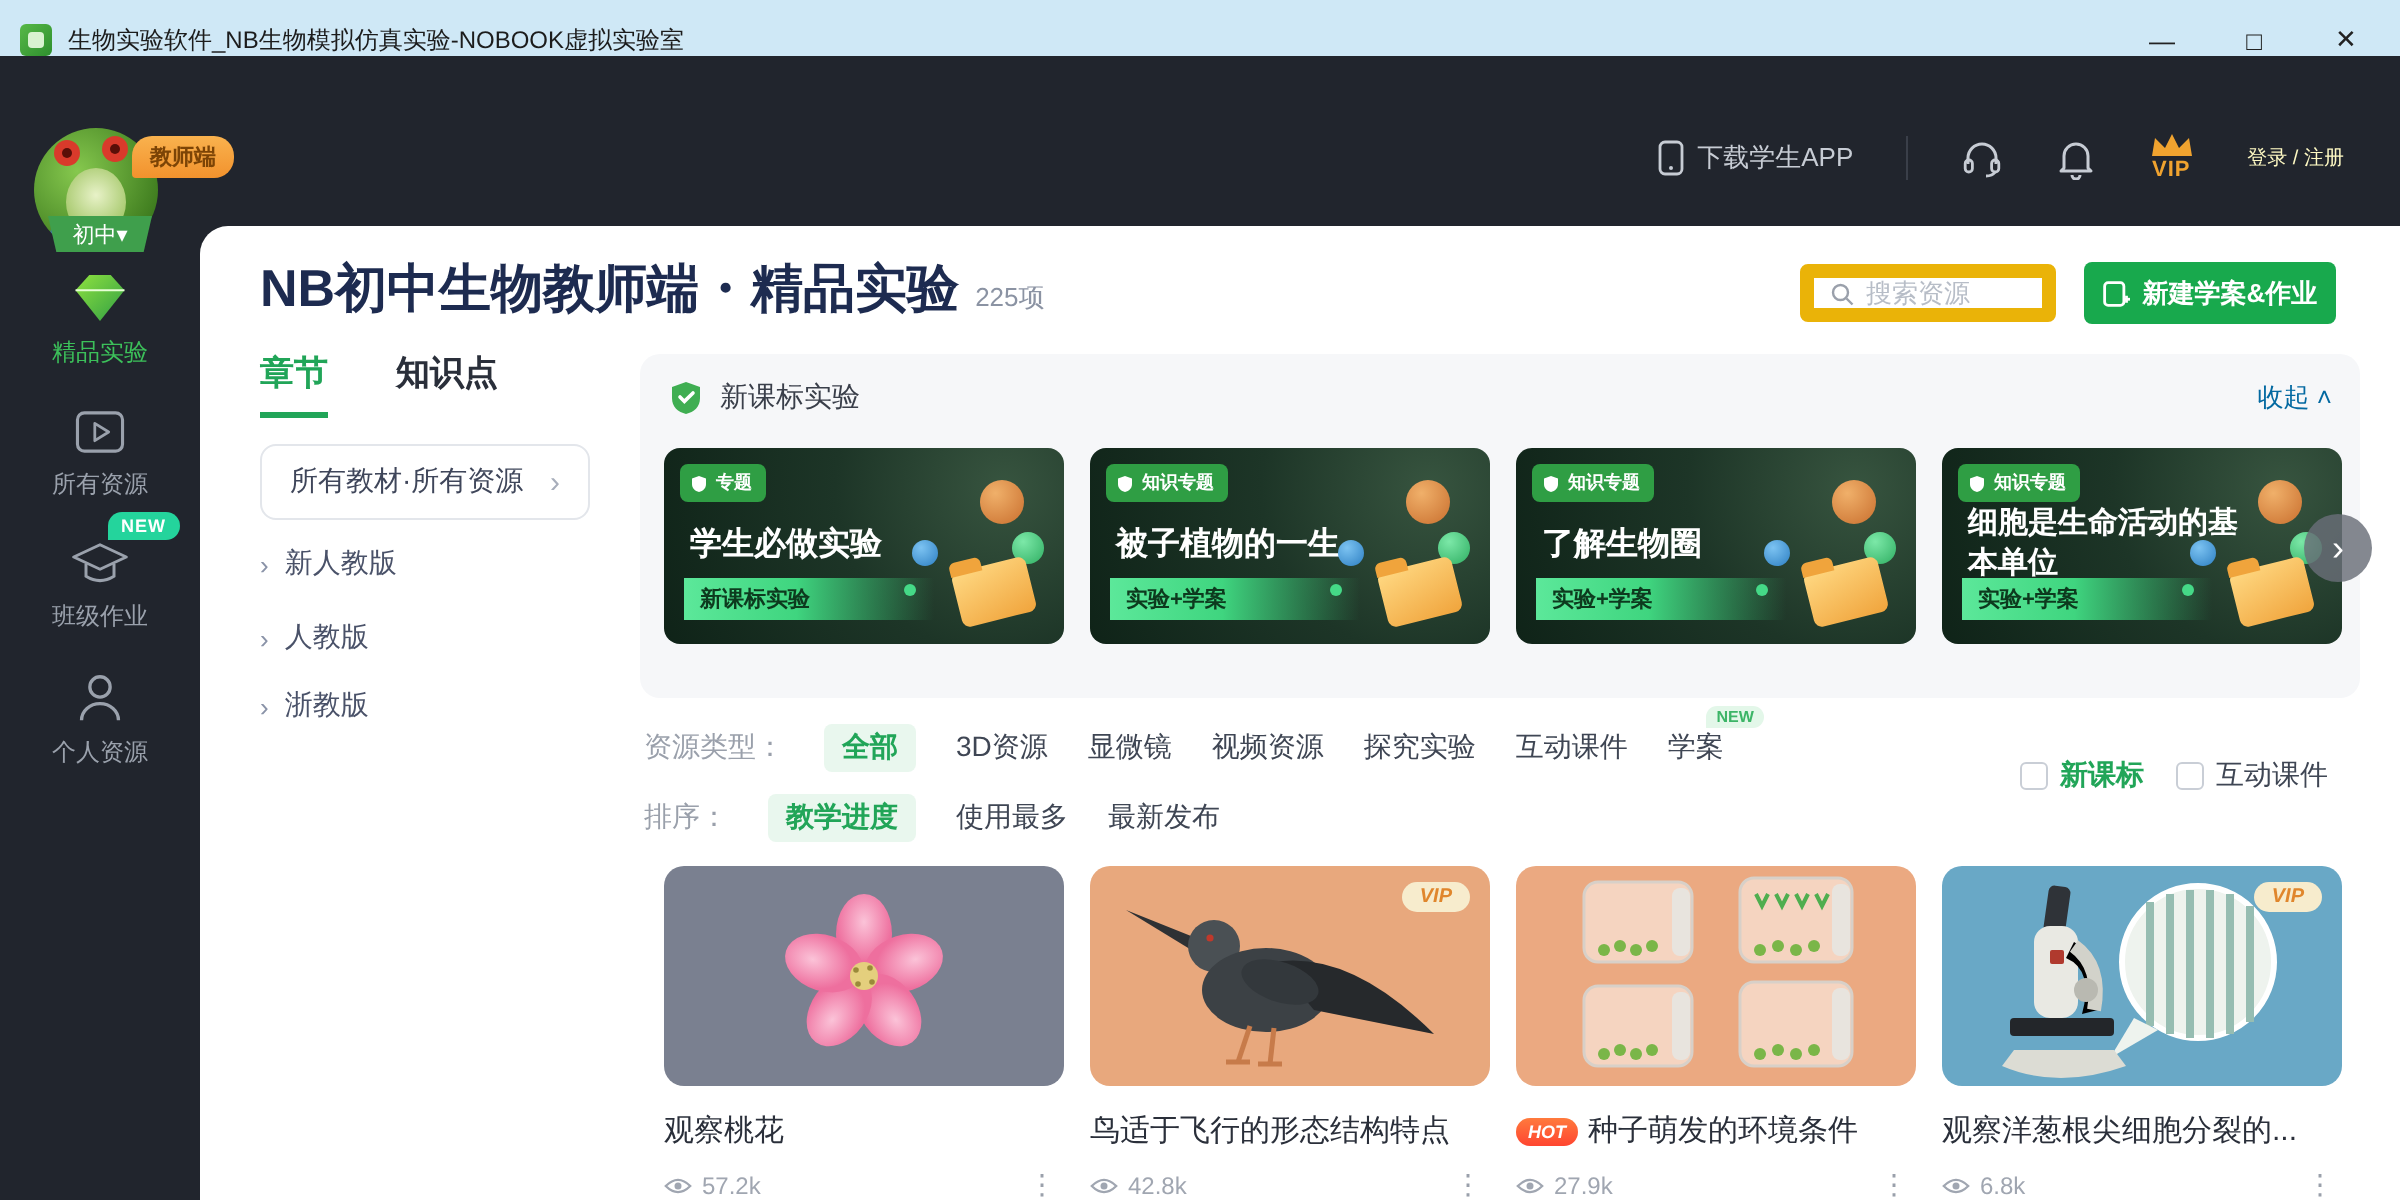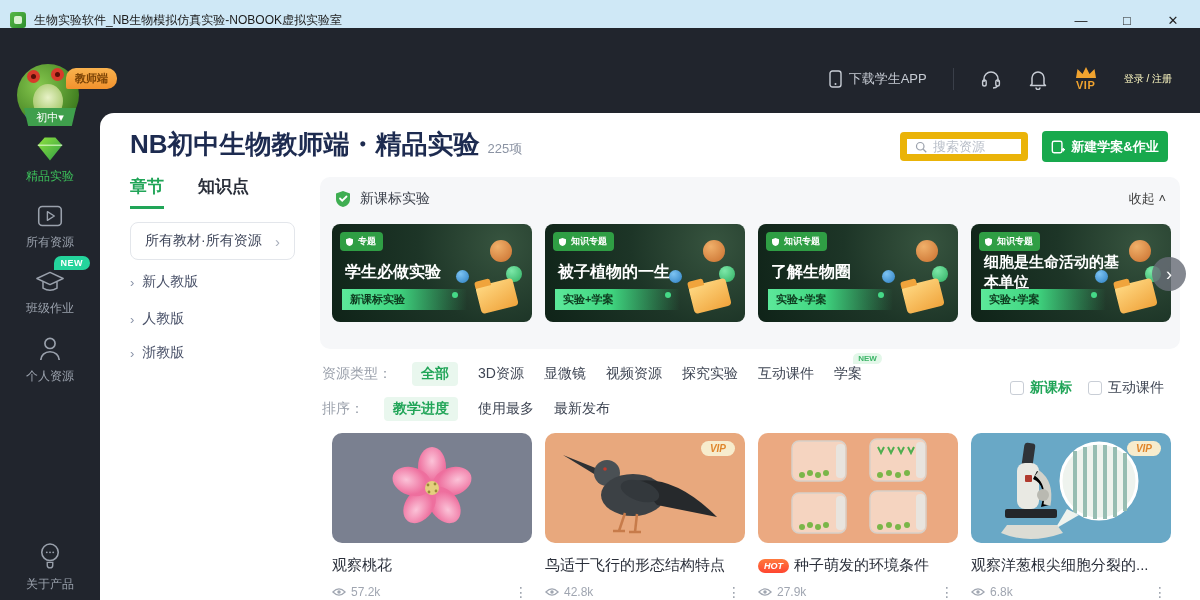--- a/index.html
+++ b/index.html
@@ -59,21 +59,21 @@
   .bookfilter { position:absolute; left:30px; top:109px; width:165px; height:38px; border:1px solid #e3e6eb; border-radius:8px; display:flex; align-items:center; justify-content:space-between; padding:0 14px; cursor:pointer; }
   .bookfilter .txt { font-size:14px; color:#3f465a; }
   .chev { color:#a8aebb; font-size:15px; }
   .tree-item { position:absolute; left:30px; display:flex; align-items:center; gap:8px; font-size:14px; color:#4a5269; cursor:pointer; }
   .tree-item .chev { color:#8a93a8; font-size:13px; }
 
   
   .banner { position:absolute; left:220px; top:64px; width:860px; height:172px; background:#f6f7f9; border-radius:10px; }
   .banner-head { position:absolute; left:14px; top:13px; right:14px; display:flex; align-items:center; }
   .banner-head .btitle { font-size:14px; color:#3a3f4a; margin-left:8px; }
-  .collapse { margin-left:auto; font-size:13px; color:#404040; cursor:pointer; }
+  .collapse { margin-left:auto; font-size:13px; color:#0369a1; cursor:pointer; }
   .pcards { position:absolute; left:12px; top:47px; display:flex; gap:13px; }
   .pcard { position:relative; width:200px; height:98px; border-radius:8px; overflow:hidden; cursor:pointer;
            background:radial-gradient(circle at 85% 20%, #37543f 0%, #1d3527 45%, #0f2318 100%); }
   .pbadge { position:absolute; left:8px; top:8px; background:#2f9e44; color:#fff; font-size:9px; font-weight:bold; padding:3px 7px 3px 5px; border-radius:4px; display:flex; align-items:center; gap:4px; }
   .ptitle { position:absolute; left:13px; top:38px; color:#fff; font-size:16px; font-weight:bold; }
   .pcard.twoline .ptitle { top:28px; font-size:15px; width:140px; line-height:1.3; }
   .ptag { position:absolute; left:10px; bottom:12px; width:125px; padding:3px 8px; font-size:11px; font-weight:bold; color:#0d3a1e;
           background:linear-gradient(90deg,#5ce89a 0%,#3fd57f 45%,rgba(63,213,127,0) 100%); }
   .cluster { position:absolute; right:8px; top:16px; width:72px; height:72px; }
   .cluster .sph { position:absolute; border-radius:50%; }
@@ -194,30 +194,20 @@
         <path d="M8 13 v7 q8 5 16 0 v-7" fill="none" stroke="#9aa1ac" stroke-width="1.7"></path>
       </svg>
     <span class="lbl">班级作业</span>
   </div>
   <div class="side-item" style="top:308px">
     <svg width="24" height="26" viewBox="0 0 26 28">
         <circle cx="13" cy="8" r="5.5" fill="none" stroke="#9aa1ac" stroke-width="1.8"></circle>
         <path d="M3 26 a10 9 0 0 1 20 0" fill="none" stroke="#9aa1ac" stroke-width="1.8"></path>
       </svg>
     <span class="lbl">个人资源</span>
-  </div>
-  <div class="side-item" style="top:514px">
-    <svg width="22" height="28" viewBox="0 0 24 30">
-        <circle cx="12" cy="11" r="9" fill="none" stroke="#9aa1ac" stroke-width="1.7"></circle>
-        <path d="M9 22 h6 v3 a3 3 0 0 1 -6 0 z" fill="none" stroke="#9aa1ac" stroke-width="1.5"></path>
-        <circle cx="8.5" cy="11" r="1" fill="#9aa1ac"></circle>
-        <circle cx="12" cy="11" r="1" fill="#9aa1ac"></circle>
-        <circle cx="15.5" cy="11" r="1" fill="#9aa1ac"></circle>
-      </svg>
-    <span class="lbl">关于产品</span>
   </div>
 
   <div class="content">
 
     <div class="h1row">
       <h1>NB初中生物教师端・精品实验</h1>
       <span class="cnt">225项</span>
     </div>
 
     <div class="searchbox">

